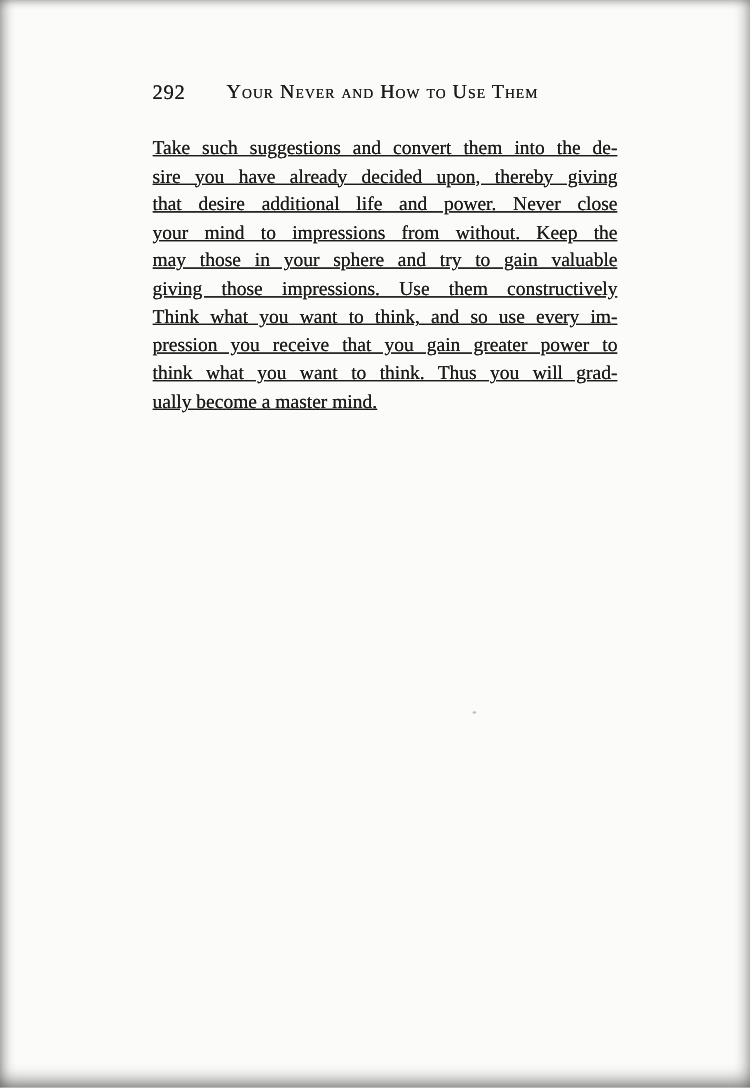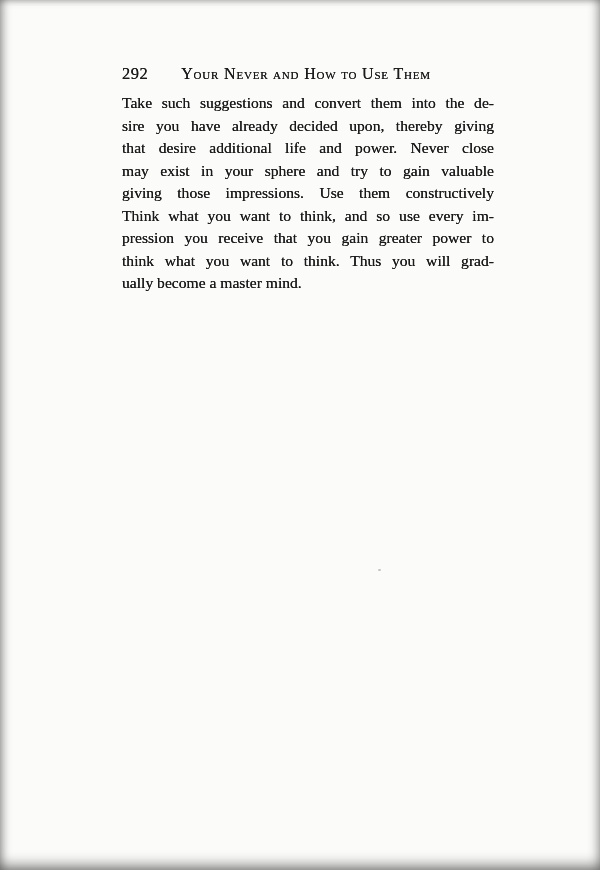--- a/index.html
+++ b/index.html
@@ -38,21 +38,22 @@
     letter-spacing: 0.5px;
   }
   .running-title {
     font-variant-caps: small-caps;
     font-variant: small-caps;
     font-size: 16px;
     letter-spacing: 0.8px;
     white-space: nowrap;
   }
   .body {
-    margin-top: 7px;
+    margin-top: 23px;
+    text-decoration: underline;
   }
   .line {
     font-size: 15.6px;
     line-height: 22.55px;
     white-space: nowrap;
     overflow: hidden;
     text-align: justify;
     text-align-last: justify;
     text-shadow: 0 0 0.3px currentColor;
   }
@@ -76,21 +77,22 @@
 <div class="page">
   <div class="content">
     <div class="header">
       <span class="pagenum">292</span>
       <span class="running-title">Your Never and How to Use Them</span>
     </div>
     <div class="body">
       <div class="line">Take such suggestions and convert them into the de-</div>
       <div class="line">sire you have already decided upon, thereby giving</div>
       <div class="line">that desire additional life and power. Never close</div>
-      <div class="line">may exist in your sphere and try to gain valuable</div>
+      <div class="line">your mind to impressions from without. Keep the</div>
+      <div class="line">may those in your sphere and try to gain valuable</div>
       <div class="line">giving those impressions. Use them constructively</div>
       <div class="line">Think what you want to think, and so use every im-</div>
       <div class="line">pression you receive that you gain greater power to</div>
       <div class="line">think what you want to think. Thus you will grad-</div>
       <div class="line last">ually become a master mind.</div>
     </div>
   </div>
   <div class="speck"></div>
 </div>
 

